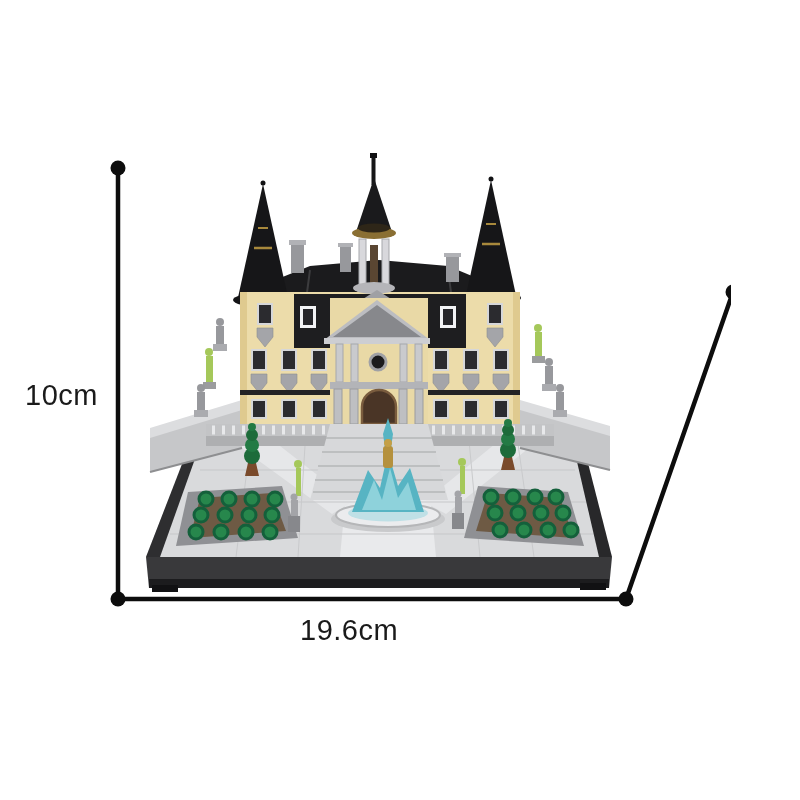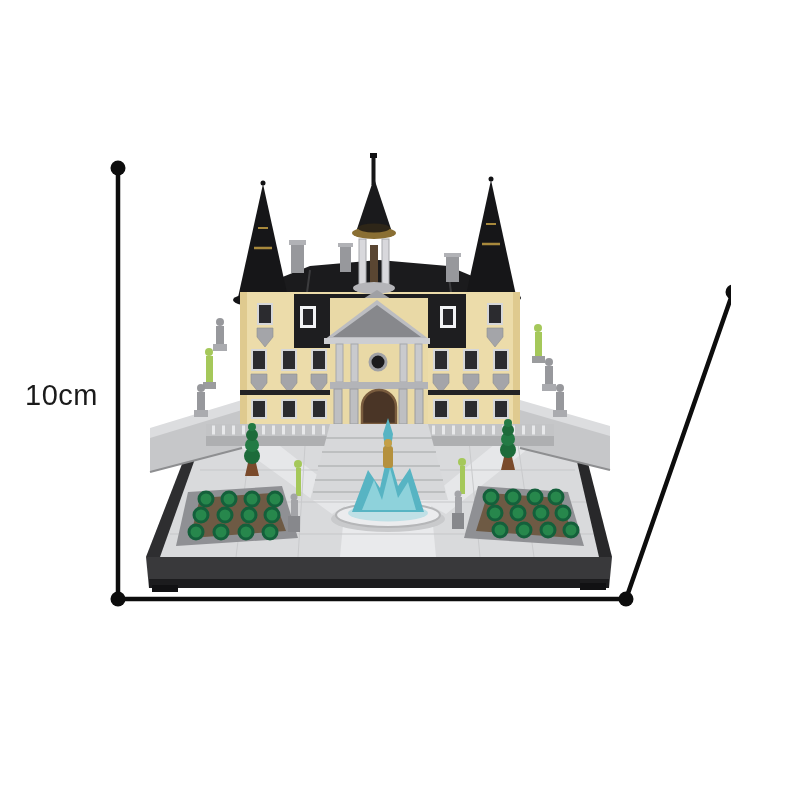--- a/index.html
+++ b/index.html
@@ -292,14 +292,15 @@
       <line class="dim-stroke" x1="118" y1="599" x2="626" y2="599"></line>
       <circle class="dim-dot" cx="626" cy="599" r="7.5"></circle>
     </g>
     <g>
       <line class="dim-stroke" x1="626" y1="599" x2="733" y2="292"></line>
       <circle class="dim-dot" cx="733" cy="292" r="7.5"></circle>
     </g>
   </svg>
 
   <div class="dim-label" style="left:25px;top:381px;">10cm</div>
+  <div class="dim-label" style="left:300px;top:616px;">19.6cm</div>
 
 </div>
 
 </body></html>

